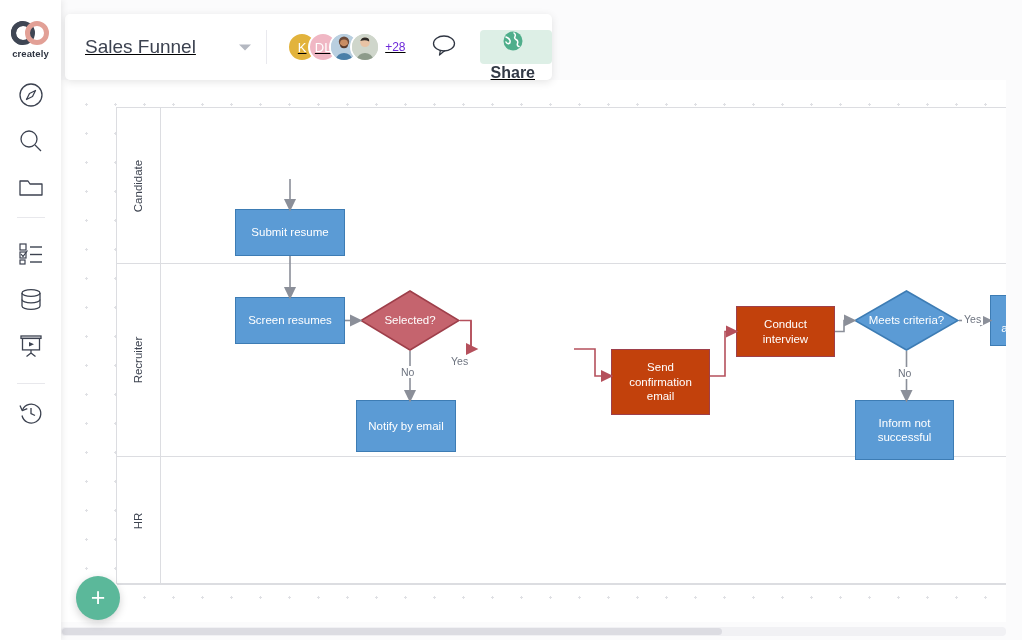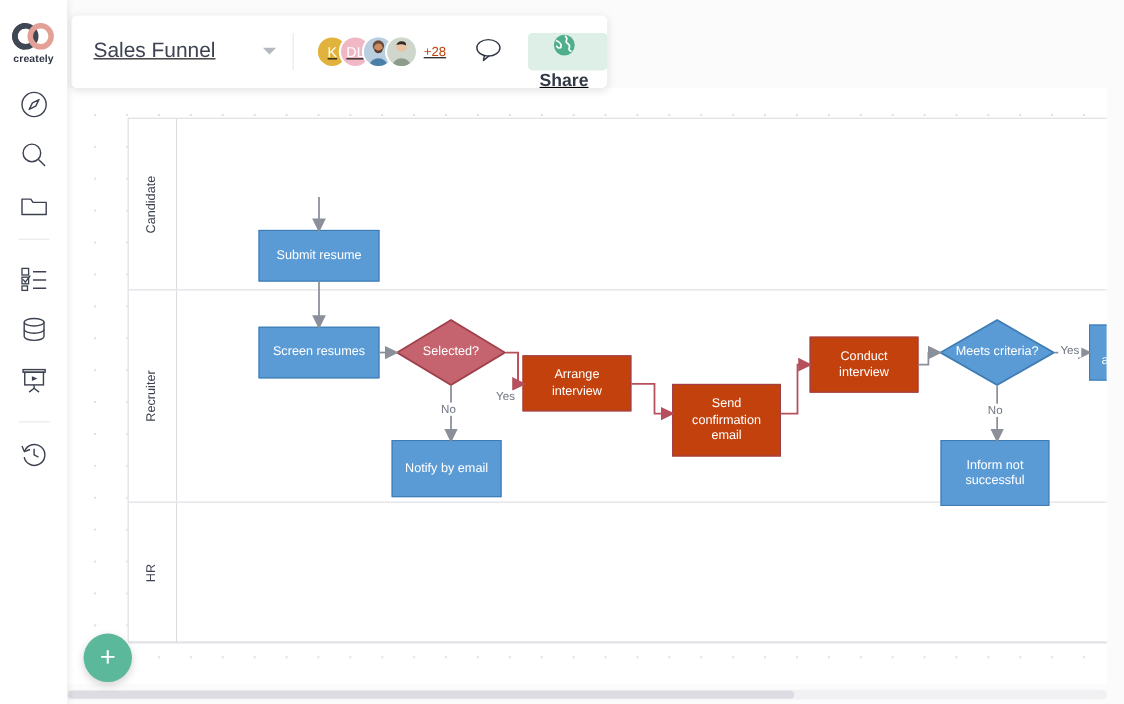--- a/index.html
+++ b/index.html
@@ -50,21 +50,21 @@
   #bar-sep { width:1px; height:34px; background:#e9e9ee; }
   #avatars { display:flex; align-items:center; margin-left:20px; }
   .avatar {
     width:30px; height:30px; border-radius:50%;
     margin-left:-9px; border:2px solid #fff;
     display:flex; align-items:center; justify-content:center;
     font-size:13px; color:#fff; overflow:hidden; position:relative;
     cursor:pointer;
   }
   .avatar:first-child { margin-left:0; }
-  .more-count { font-size:12px; color:#c2410c; margin-left:5px; white-space:nowrap; }
+  .more-count { font-size:12px; color:#6d28d9; margin-left:5px; white-space:nowrap; }
   #comment-btn {
     margin-left:24px; cursor:pointer; width:28px; height:28px;
     display:flex; align-items:center; justify-content:center;
   }
   #share-btn {
     margin-left:22px; height:34px; padding:0 17px 0 11px;
     background:#ddefe6; border-radius:4px;
     display:flex; align-items:center; gap:8px; cursor:pointer;flex-direction:column;
   }
   #share-btn .label { font-size:16px; color:#333a46; font-weight:bold; }
@@ -361,23 +361,20 @@
         <svg class="dia-shape" viewBox="0 0 100 61" preserveAspectRatio="none">
           <polygon points="50,1 99,30.5 50,60 1,30.5" fill="#c5646e" stroke="#9e3f4a" stroke-width="1.6"></polygon>
         </svg>
         <span class="dia-label">Selected?</span>
       </div>
 
       <div class="node blue" style="left:239px; top:292px; width:100px; height:52px;">
         <span>Notify by email</span>
       </div>
 
-      <div class="node red" style="left:358px; top:215px; width:99px; height:51px;">
-        <span>Arrange interview</span>
-      </div>
 
       <div class="node red" style="left:494px; top:241px; width:99px; height:66px;">
         <span>Send confirmation email</span>
       </div>
 
       <div class="node red" style="left:619px; top:198px; width:99px; height:51px;">
         <span>Conduct interview</span>
       </div>
 
       <div class="node dia" style="left:737px; top:182px; width:105px; height:61px;">

